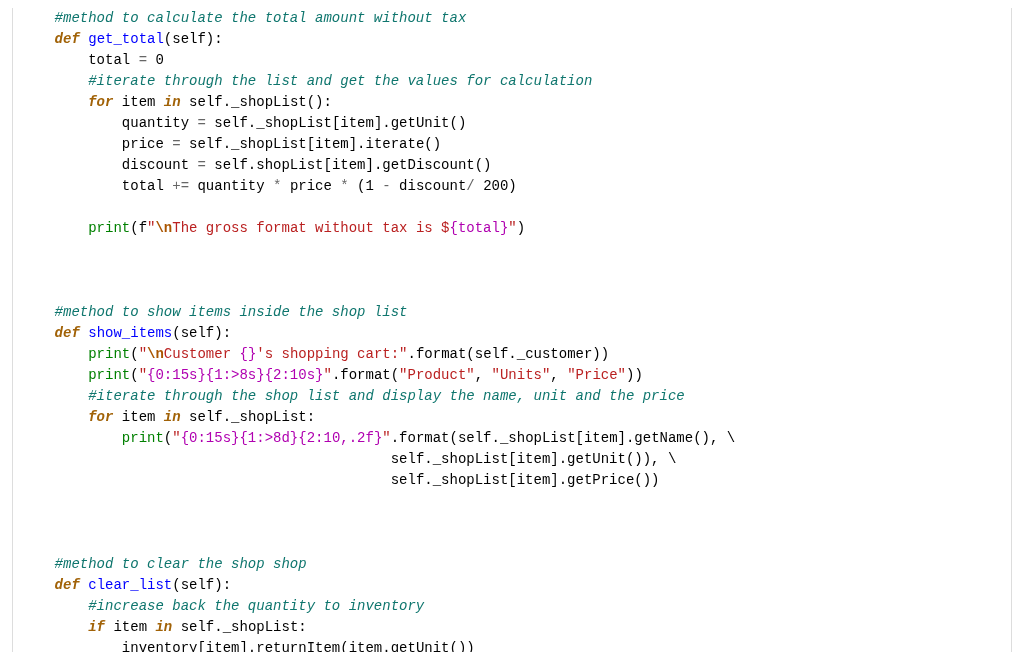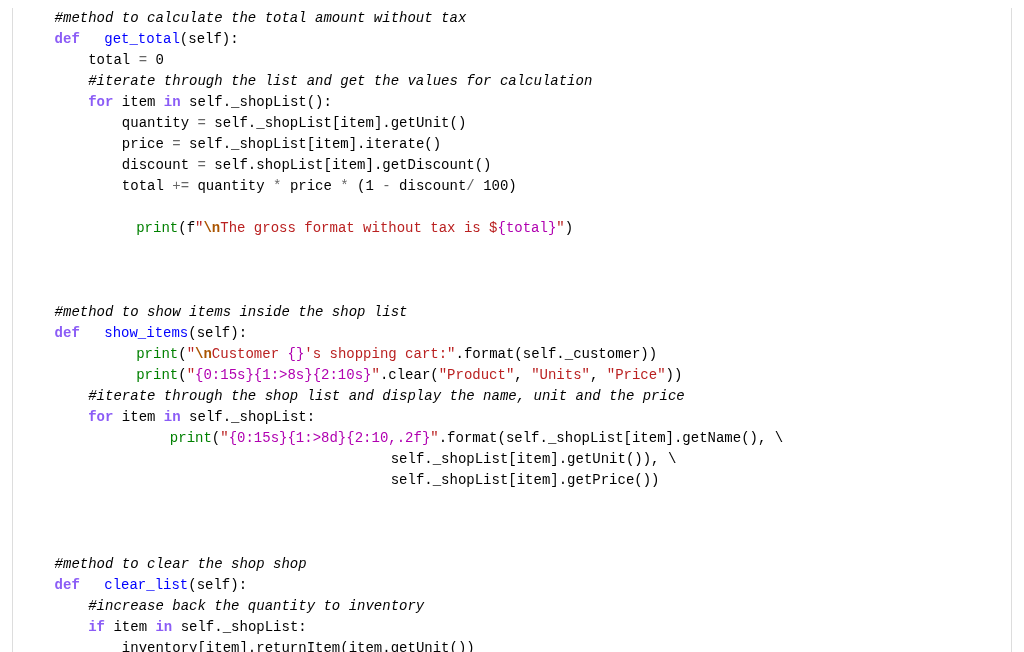--- a/index.html
+++ b/index.html
@@ -10,50 +10,50 @@
       font-size: 14px;
       line-height: 1.5;
       color: #000;
     }
     .code-container {
       white-space: pre;
       border-left: 1px solid #ddd;
       border-right: 1px solid #ddd;
       padding: 0 8px;
     }
-    .comment { color: #000000; font-style: italic; }
-    .keyword { color: #8b5cf6; font-weight: bold; }
-    .funcname { color: #0000ff; margin-left: 16px; }
+    .comment { color: #0f766e; font-style: italic; }
+    .keyword { color: #a16207; font-weight: bold; font-style: italic; }
+    .funcname { color: #0000ff; }
     .string { color: #ba2121; }
     .fstr-esc { color: #aa5500; font-weight: bold; }
     .interp { color: #b000b0; font-weight: normal; }
     .op { color: #666666; }
-    .nb { color: #008000; margin-left: 48px; }
+    .nb { color: #008000; }
   </style>
 </head>
 <body>
 
 <div class="code-container">    <span class="comment">#method to calculate the total amount without tax</span>
     <span class="keyword">def</span> <span class="funcname">get_total</span><span>(self):</span>
         <span>total </span><span class="op">=</span><span> 0</span>
         <span class="comment">#iterate through the list and get the values for calculation</span>
         <span class="keyword">for</span><span> item </span><span class="keyword">in</span><span> self._shopList():</span>
             <span>quantity </span><span class="op">=</span><span> self._shopList[item].getUnit()</span>
             <span>price </span><span class="op">=</span><span> self._shopList[item].iterate()</span>
             <span>discount </span><span class="op">=</span><span> self.shopList[item].getDiscount()</span>
-            <span>total </span><span class="op">+=</span><span> quantity </span><span class="op">*</span><span> price </span><span class="op">*</span><span> (1 </span><span class="op">-</span><span> discount</span><span class="op">/</span><span> 100)</span>
+            <span>total </span><span class="op">+=</span><span> quantity </span><span class="op">*</span><span> price </span><span class="op">*</span><span> (1 </span><span class="op">-</span><span> discount</span><span class="op">/</span><span> 200)</span>
 
         <span class="nb">print</span><span>(f</span><span class="string">"</span><span class="fstr-esc">\n</span><span class="string">The gross format without tax is $</span><span class="interp">{total}</span><span class="string">"</span><span>)</span>
 
 
 
     <span class="comment">#method to show items inside the shop list</span>
     <span class="keyword">def</span> <span class="funcname">show_items</span><span>(self):</span>
         <span class="nb">print</span><span>(</span><span class="string">"</span><span class="fstr-esc">\n</span><span class="string">Customer </span><span class="interp">{}</span><span class="string">'s shopping cart:"</span><span>.format(self._customer))</span>
-        <span class="nb">print</span><span>(</span><span class="string">"</span><span class="interp">{0:15s}{1:&gt;8s}{2:10s}</span><span class="string">"</span><span>.clear(</span><span class="string">"Product"</span><span>, </span><span class="string">"Units"</span><span>, </span><span class="string">"Price"</span><span>))</span>
+        <span class="nb">print</span><span>(</span><span class="string">"</span><span class="interp">{0:15s}{1:&gt;8s}{2:10s}</span><span class="string">"</span><span>.format(</span><span class="string">"Product"</span><span>, </span><span class="string">"Units"</span><span>, </span><span class="string">"Price"</span><span>))</span>
         <span class="comment">#iterate through the shop list and display the name, unit and the price</span>
         <span class="keyword">for</span><span> item </span><span class="keyword">in</span><span> self._shopList:</span>
             <span class="nb">print</span><span>(</span><span class="string">"</span><span class="interp">{0:15s}{1:&gt;8d}{2:10,.2f}</span><span class="string">"</span><span>.format(self._shopList[item].getName(), \</span>
                                             <span>self._shopList[item].getUnit()), \</span>
                                             <span>self._shopList[item].getPrice())</span>
 
 
 
     <span class="comment">#method to clear the shop shop</span>
     <span class="keyword">def</span> <span class="funcname">clear_list</span><span>(self):</span>

